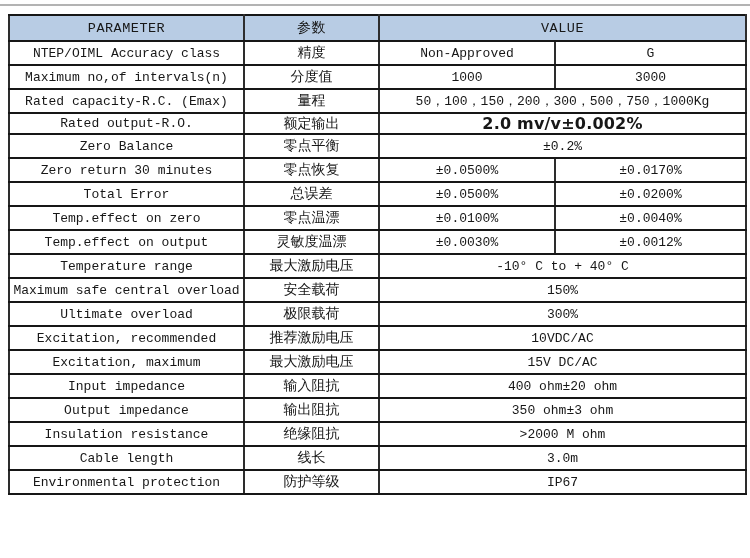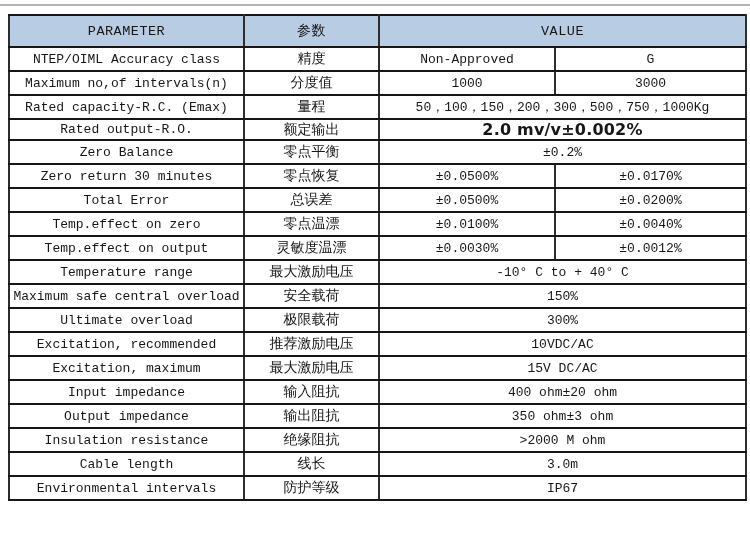--- a/index.html
+++ b/index.html
@@ -29,21 +29,21 @@
     text-align: center;
     vertical-align: middle;
     color: #171717;
     font-size: 13px;
     white-space: nowrap;
     overflow: hidden;
     padding: 0 2px;
   }
   th {
     background: #b8cce4;
-    height: 32px;
+    height: 26px;
     font-weight: normal;
     font-size: 13.5px;
     letter-spacing: 0.5px;
   }
   td { height: 24px; }
   .cn-cell {
     font-family: Liberation Mono, monospace;
     font-size: 14px;
   }
   tr.highlight td { height: 14px; }
@@ -164,18 +164,18 @@
         <td>Insulation resistance</td>
         <td class="cn-cell">绝缘阻抗</td>
         <td colspan="2" class="span-cell">&gt;2000 M ohm</td>
       </tr>
       <tr>
         <td>Cable length</td>
         <td class="cn-cell">线长</td>
         <td colspan="2" class="span-cell">3.0m</td>
       </tr>
       <tr>
-        <td>Environmental intervals</td>
+        <td>Environmental protection</td>
         <td class="cn-cell">防护等级</td>
         <td colspan="2" class="span-cell">IP67</td>
       </tr>
     </tbody>
 </table>
 
 </body></html>

